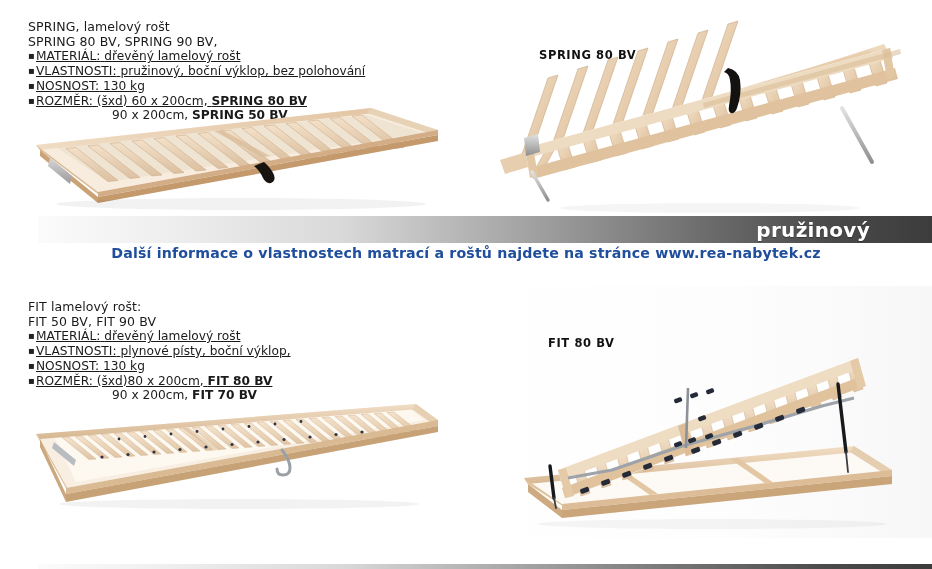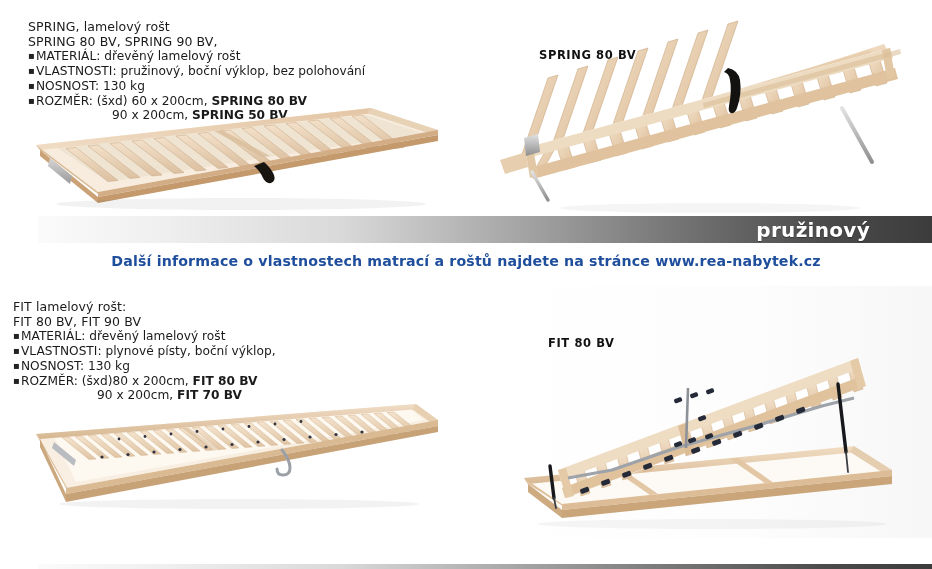--- a/index.html
+++ b/index.html
@@ -8,21 +8,21 @@
     background:#ffffff;
     font-family:"DejaVu Sans","Liberation Sans",sans-serif;
     overflow:hidden;position:relative;
   }
   .page{position:absolute;inset:0;}
 
   
   .spec{position:absolute;color:#1a1a1a;}
   .spec .ttl{font-weight:normal;font-size:12.5px;line-height:14.6px;letter-spacing:.1px;}
   .spec ul{list-style:none;margin:0;padding:0;}
-  .spec li{font-size:12.2px;line-height:14.8px;white-space:nowrap;}
+  .spec li{font-size:12.2px;line-height:14.8px;white-space:nowrap;text-decoration:underline;}
   .spec li .bul{display:inline-block;width:8px;color:#222;font-size:10px;vertical-align:1px;}
   .spec li b{font-weight:bold;}
   .spec .cont{font-size:12.2px;line-height:14.8px;padding-left:84px;white-space:nowrap;}
   .spec .nb{font-weight:bold;font-size:12.2px;line-height:14.8px;}
 
   
   .plabel{position:absolute;font-weight:bold;font-size:11.5px;letter-spacing:.6px;color:#111;}
 
   
   .gbar{position:absolute;left:38px;right:0;height:27px;
@@ -215,29 +215,29 @@
       <polygon points="54,108 68,104 70,122 56,126" fill="url(#metB)"></polygon>
 
       <ellipse cx="240" cy="178" rx="150" ry="5" fill="#000" opacity=".04"></ellipse>
     </svg>
   </div>
 
   <div class="gbar" style="top:216px;">
     <span>pružinový</span>
   </div>
 
-  <div class="promo" style="top:253px;">
+  <div class="promo" style="top:245px;">
     <span>Další informace o vlastnostech matrací a roštů najdete na stránce www.rea-nabytek.cz</span>
   </div>
 
   <div class="tint2" style="left:452px;top:286px;width:480px;height:252px;"></div>
 
-  <div class="spec" style="left:13px;top:300px;">
+  <div class="spec" style="left:28px;top:300px;">
     <div class="ttl">FIT lamelový rošt:</div>
-    <div class="ttl">FIT 80 BV, FIT 90 BV</div>
+    <div class="ttl">FIT 50 BV, FIT 90 BV</div>
     <ul>
       <li><span class="bul">▪</span><span>MATERIÁL:</span>&nbsp;<span>dřevěný lamelový rošt</span></li>
       <li><span class="bul">▪</span><span>VLASTNOSTI:</span>&nbsp;<span>plynové písty, boční výklop,</span></li>
     </ul>
     <ul>
       <li><span class="bul">▪</span><span>NOSNOST:</span>&nbsp;<span>130 kg</span></li>
       <li><span class="bul">▪</span><span>ROZMĚR:</span>&nbsp;<span>(šxd)80 x 200cm,</span>&nbsp;<b>FIT 80 BV</b></li>
     </ul>
     <div class="cont"><span>90 x 200cm,</span>&nbsp;<b>FIT 70 BV</b></div>
   </div>

